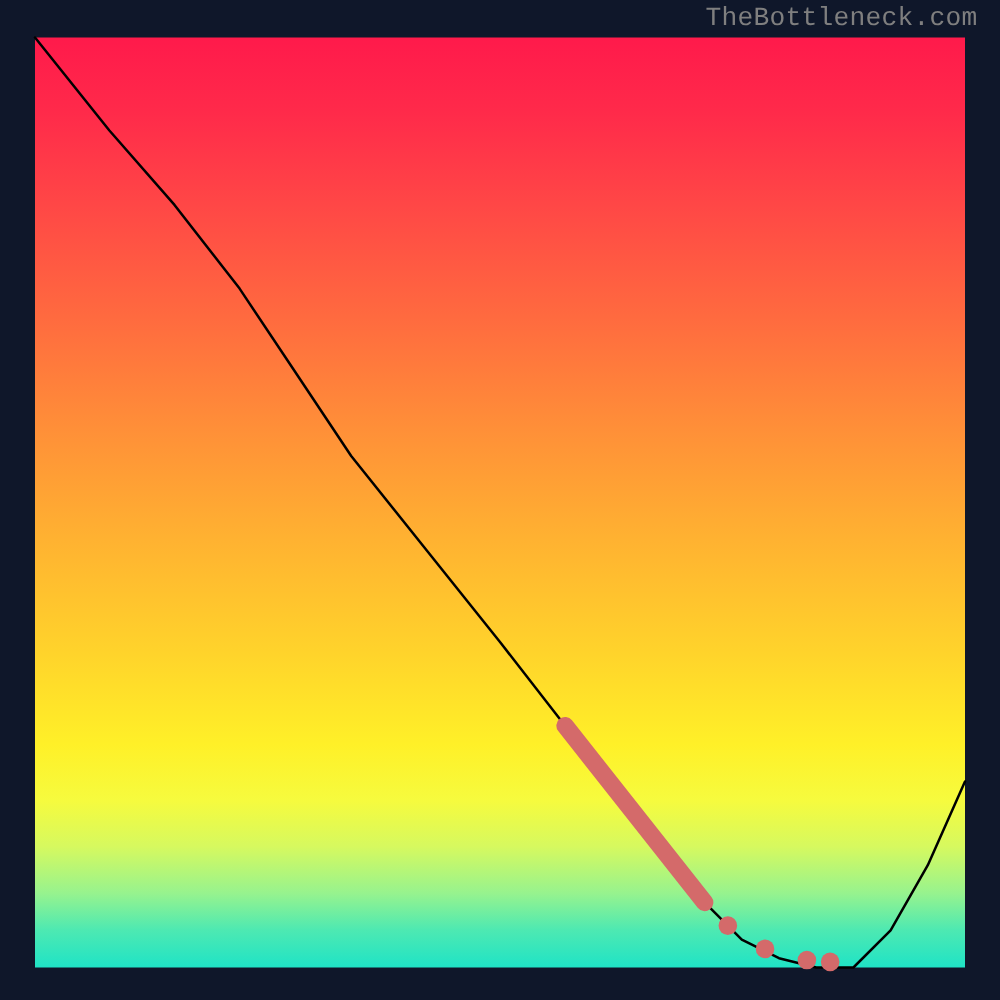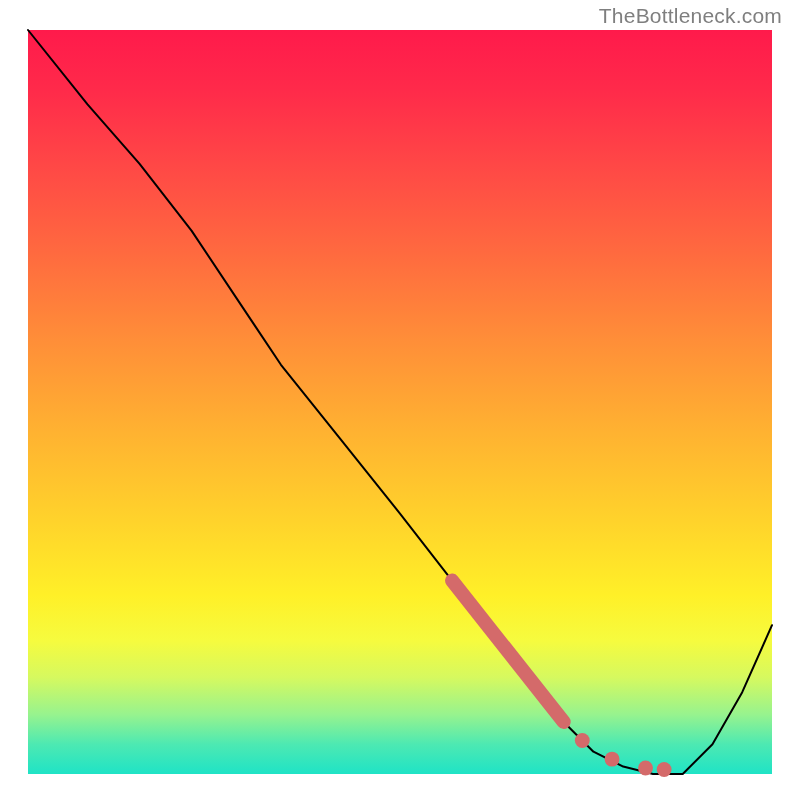--- a/index.html
+++ b/index.html
@@ -7,22 +7,23 @@
     padding: 0;
     background: #000;
     width: 800px;
     height: 800px;
     overflow: hidden;
     font-family: Arial, Helvetica, sans-serif;
   }
   .outer-frame {
     width: 800px;
     height: 800px;
-    background: #ffffff;
+    background: #0f172a;
     position: relative;
+    font-family: Liberation Mono, monospace;
   }
   .attribution {
     position: absolute;
     top: 4px;
     right: 18px;
     color: #7f7f7f;
     font-size: 21px;
     font-weight: 500;
     letter-spacing: 0.2px;
   }

